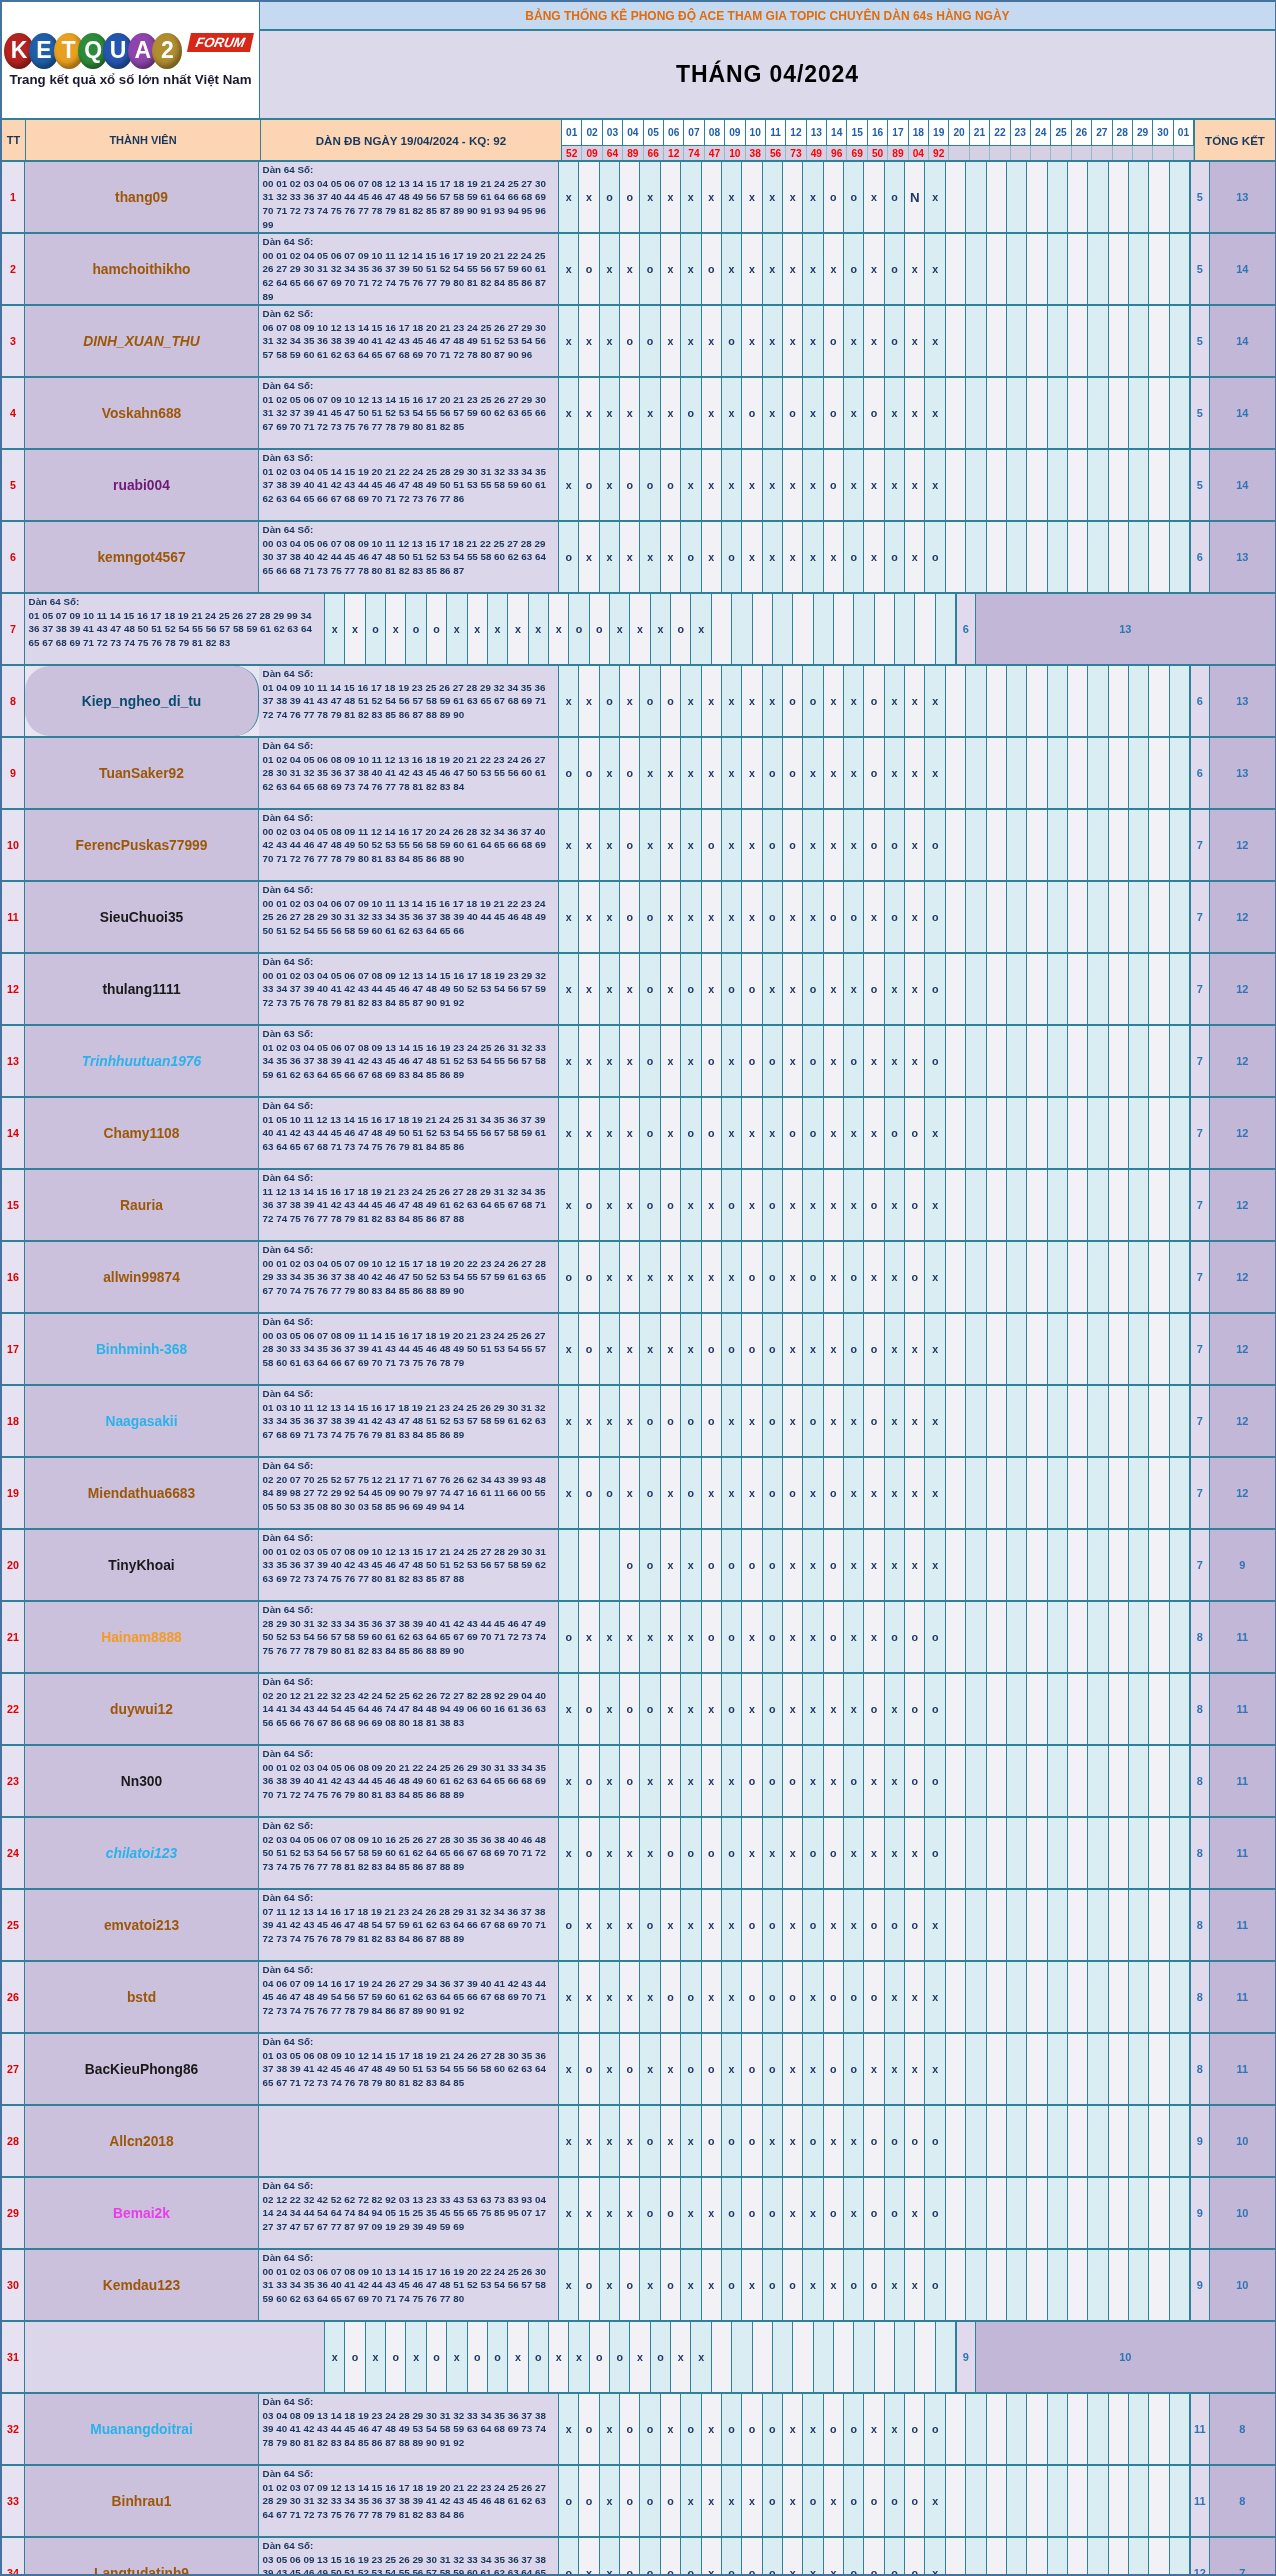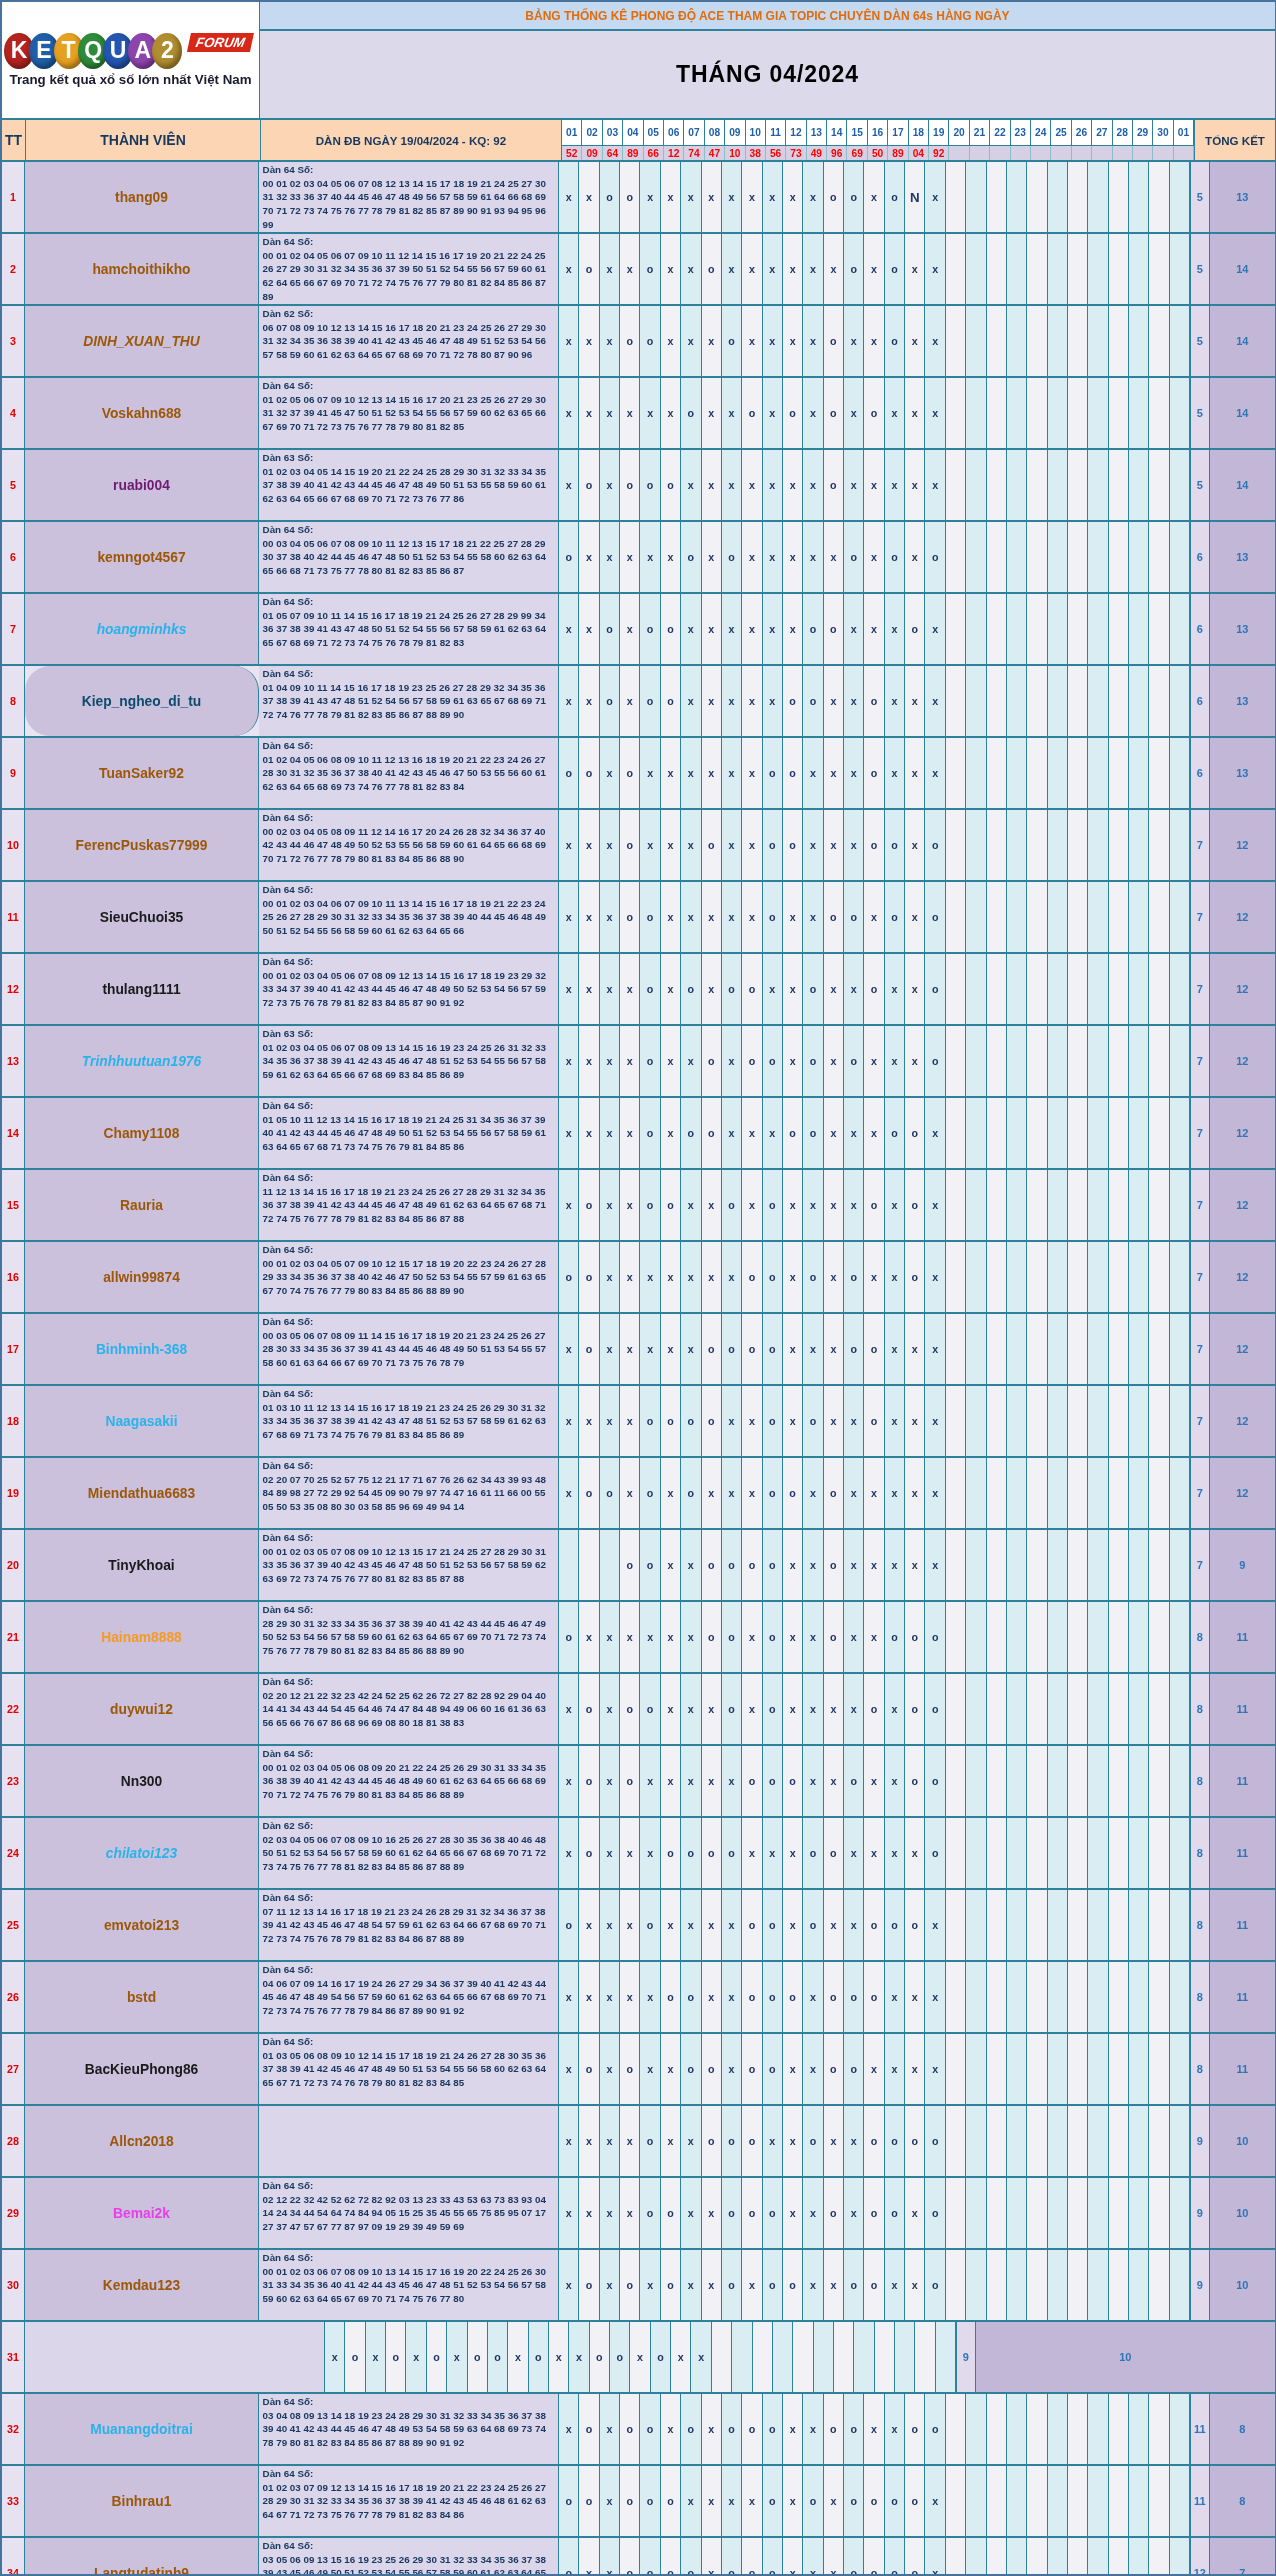--- a/index.html
+++ b/index.html
@@ -19,21 +19,21 @@
   .tagline{font-size:13.3px;font-weight:bold;color:#1a1a2e;margin-top:3.6px;white-space:nowrap;}
   .title-area{flex:1;display:flex;flex-direction:column;}
   .title-band{height:27px;background:#c5d9f1;border-bottom:2.7px solid #2e819b;
               display:flex;align-items:center;justify-content:center;
               color:#e26b0a;font-weight:bold;font-size:12px;}
   .month-band{flex:1;background:#dcdaea;display:flex;align-items:center;justify-content:center;
               color:#000000;font-weight:bold;font-size:23px;letter-spacing:0.9px;}
   
   .hrow{display:flex;height:40px;border-bottom:2.7px solid #2e819b;}
   .h-peach{background:#fcd5b4;color:#17375d;font-weight:bold;display:flex;
-           align-items:center;justify-content:center;font-size:14px;}
+           align-items:center;justify-content:center;font-size:11px;}
   .h-tt{width:23px;border-right:1.8px solid #2e819b;}
   .h-member{width:234px;border-right:1.8px solid #2e819b;}
   .h-dan{width:300px;border-right:1.8px solid #2e819b;font-size:11.6px;}
   .h-days{width:632px;display:flex;flex-direction:column;border-right:1.8px solid #2e819b;}
   .h-daynums{display:flex;height:25px;border-bottom:1.8px solid #2e819b;}
   .h-daynums .dh{flex:1;background:#ffffff;border-right:0.9px solid #2e819b;color:#1f5fa8;
                  font-weight:bold;font-size:10.2px;display:flex;align-items:center;justify-content:center;}
   .h-kq{display:flex;flex:1;background:#d6d0e4;}
   .h-kq .kq{flex:1;border-right:0.9px solid #8ebcc9;color:#ff0000;font-weight:bold;font-size:10.2px;
             display:flex;align-items:center;justify-content:center;}
@@ -416,21 +416,20 @@
           <div class="dc alt1"></div>
           <div class="dc alt0"></div>
           <div class="dc alt1"></div>
           <div class="dc alt0"></div>
         </div>
         <div class="c c-o">6</div>
         <div class="c c-x">13</div>
       </div>
       <div class="row">
         <div class="c c-tt">7</div>
-        <div class="c c-member italic" style="color: rgb(42, 178, 234);">hoangminhks</div>
         <div class="c c-dan">
           <div>Dàn 64 Số:</div>
           <div>01 05 07 09 10 11 14 15 16 17 18 19 21 24 25 26 27 28 29 99 34 36 37 38 39 41 43 47 48 50 51 52 54 55 56 57 58 59 61 62 63 64 65 67 68 69 71 72 73 74 75 76 78 79 81 82 83</div>
         </div>
         <div class="c c-days">
           <div class="dc alt0">x</div>
           <div class="dc alt1">x</div>
           <div class="dc alt0">o</div>
           <div class="dc alt1">x</div>
           <div class="dc alt0">o</div>

